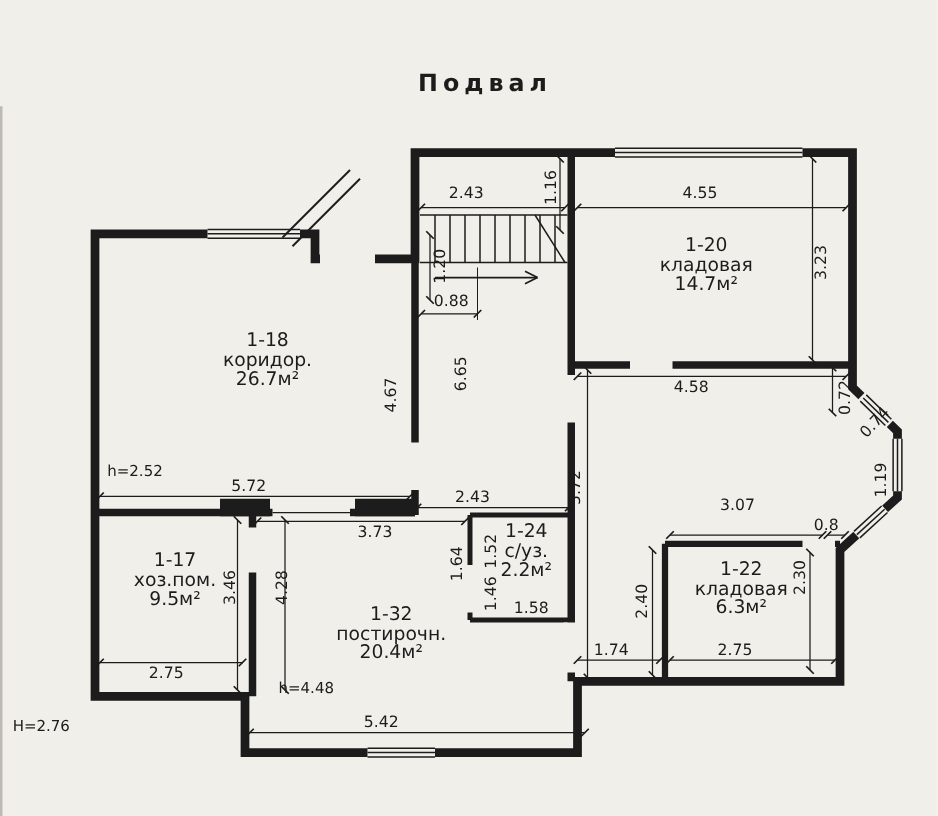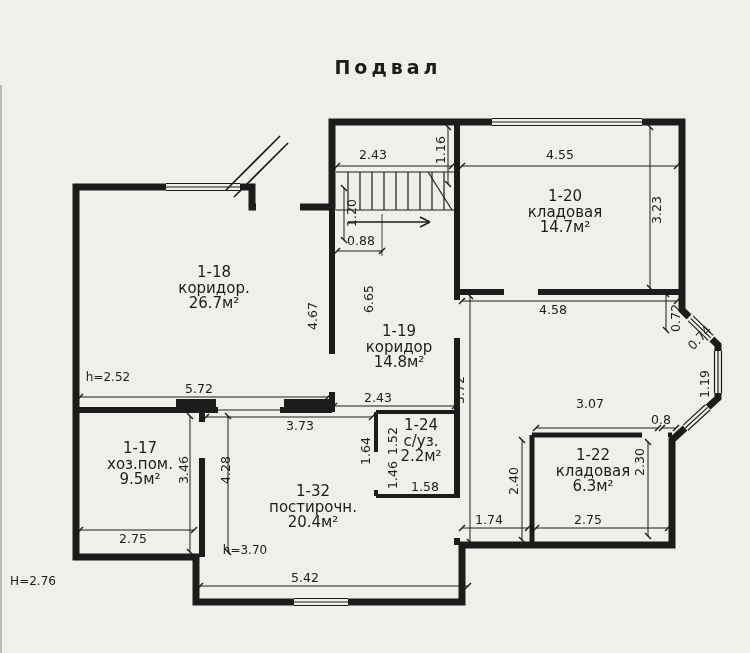--- a/index.html
+++ b/index.html
@@ -149,25 +149,20 @@
       <line x1="228" y1="416" x2="228" y2="552" marker-start="url(#tick)" marker-end="url(#tick)"></line>
     </g>
   </svg>
 
   <div class="title" style="left:388px;top:67px">Подвал</div>
 
   <div class="room-label" style="left:214px;top:288px">
     <div>1-18</div>
     <div>коридор.</div>
     <div>26.7м²</div>
-  </div>
-  <div class="room-label" style="left:399px;top:347px">
-    <div>1-19</div>
-    <div>коридор</div>
-    <div>14.8м²</div>
   </div>
   <div class="room-label" style="left:565px;top:212px">
     <div>1-20</div>
     <div>кладовая</div>
     <div>14.7м²</div>
   </div>
   <div class="room-label" style="left:593px;top:471px">
     <div>1-22</div>
     <div>кладовая</div>
     <div>6.3м²</div>
@@ -213,17 +208,17 @@
   <div class="dim v" style="left:514px;top:481px">2.40</div>
   <div class="dim v" style="left:640px;top:462px">2.30</div>
   <div class="dim" style="left:489px;top:520px">1.74</div>
   <div class="dim" style="left:588px;top:520px">2.75</div>
   <div class="dim v" style="left:184px;top:470px">3.46</div>
   <div class="dim v" style="left:226px;top:470px">4.28</div>
   <div class="dim" style="left:133px;top:539px">2.75</div>
   <div class="dim" style="left:305px;top:578px">5.42</div>
 
   <div class="hnote" style="left:108px;top:377px">h=2.52</div>
-  <div class="hnote" style="left:245px;top:550px">h=3.70</div>
+  <div class="hnote" style="left:245px;top:550px">h=4.48</div>
   <div class="hnote" style="left:33px;top:581px">H=2.76</div>
 
   <div class="scan-edge"></div>
 </div>
 
 </body></html>

